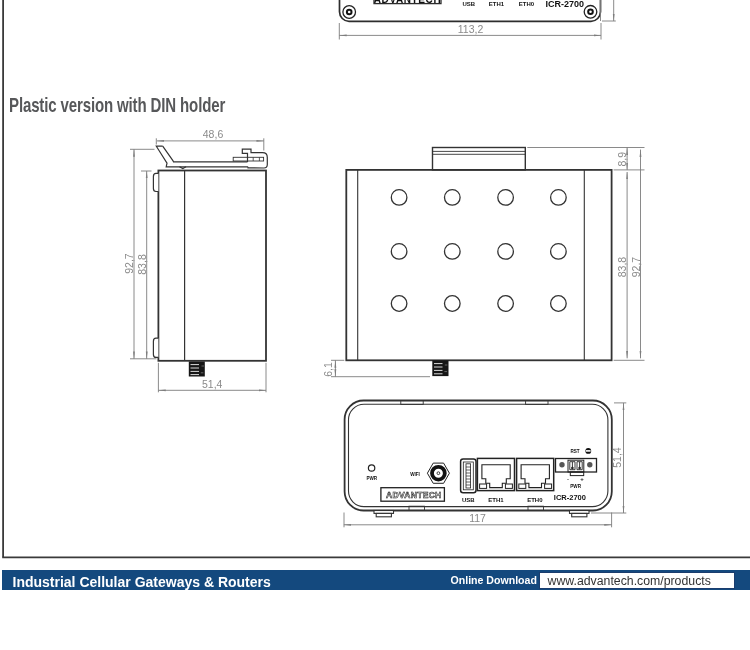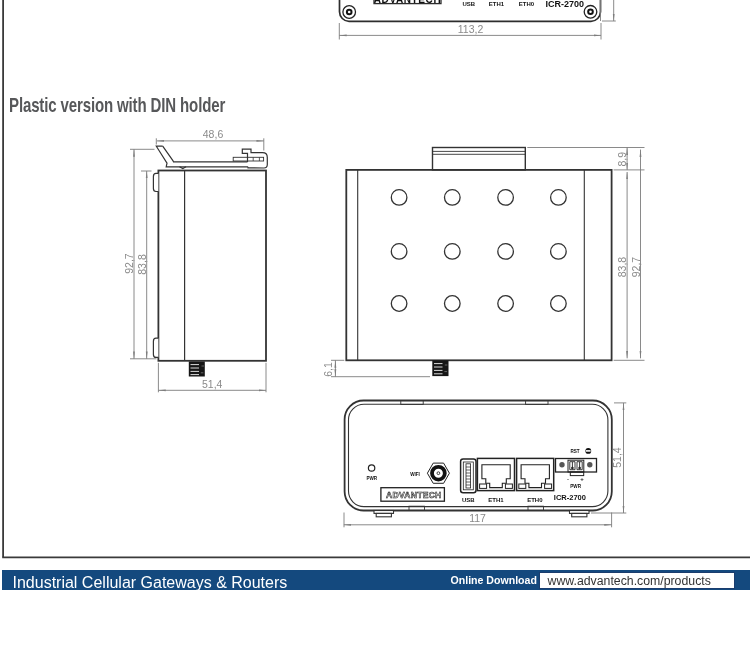--- a/index.html
+++ b/index.html
@@ -1,19 +1,19 @@
 <!DOCTYPE html>
 <html><head>
 <meta charset="utf-8">
 <style>
   html,body{margin:0;padding:0;}
   body{width:750px;height:650px;background:#fff;font-family:"Liberation Sans",sans-serif;position:relative;overflow:hidden;}
   #head{position:absolute;left:9px;top:92.5px;font-size:21px;font-weight:bold;color:#57585a;letter-spacing:-0.2px;transform:scaleX(0.716);transform-origin:0 50%;white-space:nowrap;}
   #bar{position:absolute;left:2px;top:570px;width:748px;height:20px;background:#14497e;}
-  #bar .t1{position:absolute;left:10.5px;top:4px;font-size:16px;font-weight:normal;color:#fff;}
+  #bar .t1{position:absolute;left:10.5px;top:4px;font-size:14px;font-weight:bold;color:#fff;}
   #bar .t2{position:absolute;right:213.5px;top:4px;font-size:11.5px;font-weight:bold;color:#fff;transform:scaleX(0.92);transform-origin:100% 50%;white-space:nowrap;}
   #bar .box{position:absolute;left:537px;top:1.5px;width:196px;height:17px;background:#fff;border:1.2px solid #1b3d6e;box-sizing:border-box;text-align:center;}
   #bar .box span{position:absolute;left:7.5px;top:1px;font-size:12.3px;color:#333;}
 </style>
 </head>
 <body>
 <svg width="750" height="650" viewBox="0 0 750 650" style="position:absolute;left:0;top:0">
   <defs>
     <marker id="ah" orient="auto-start-reverse" markerWidth="9" markerHeight="4" refX="8.2" refY="2" viewBox="0 0 9 4">
       <path d="M0,1 L8.5,2 L0,3 Z" fill="#7d7d7d"></path>

